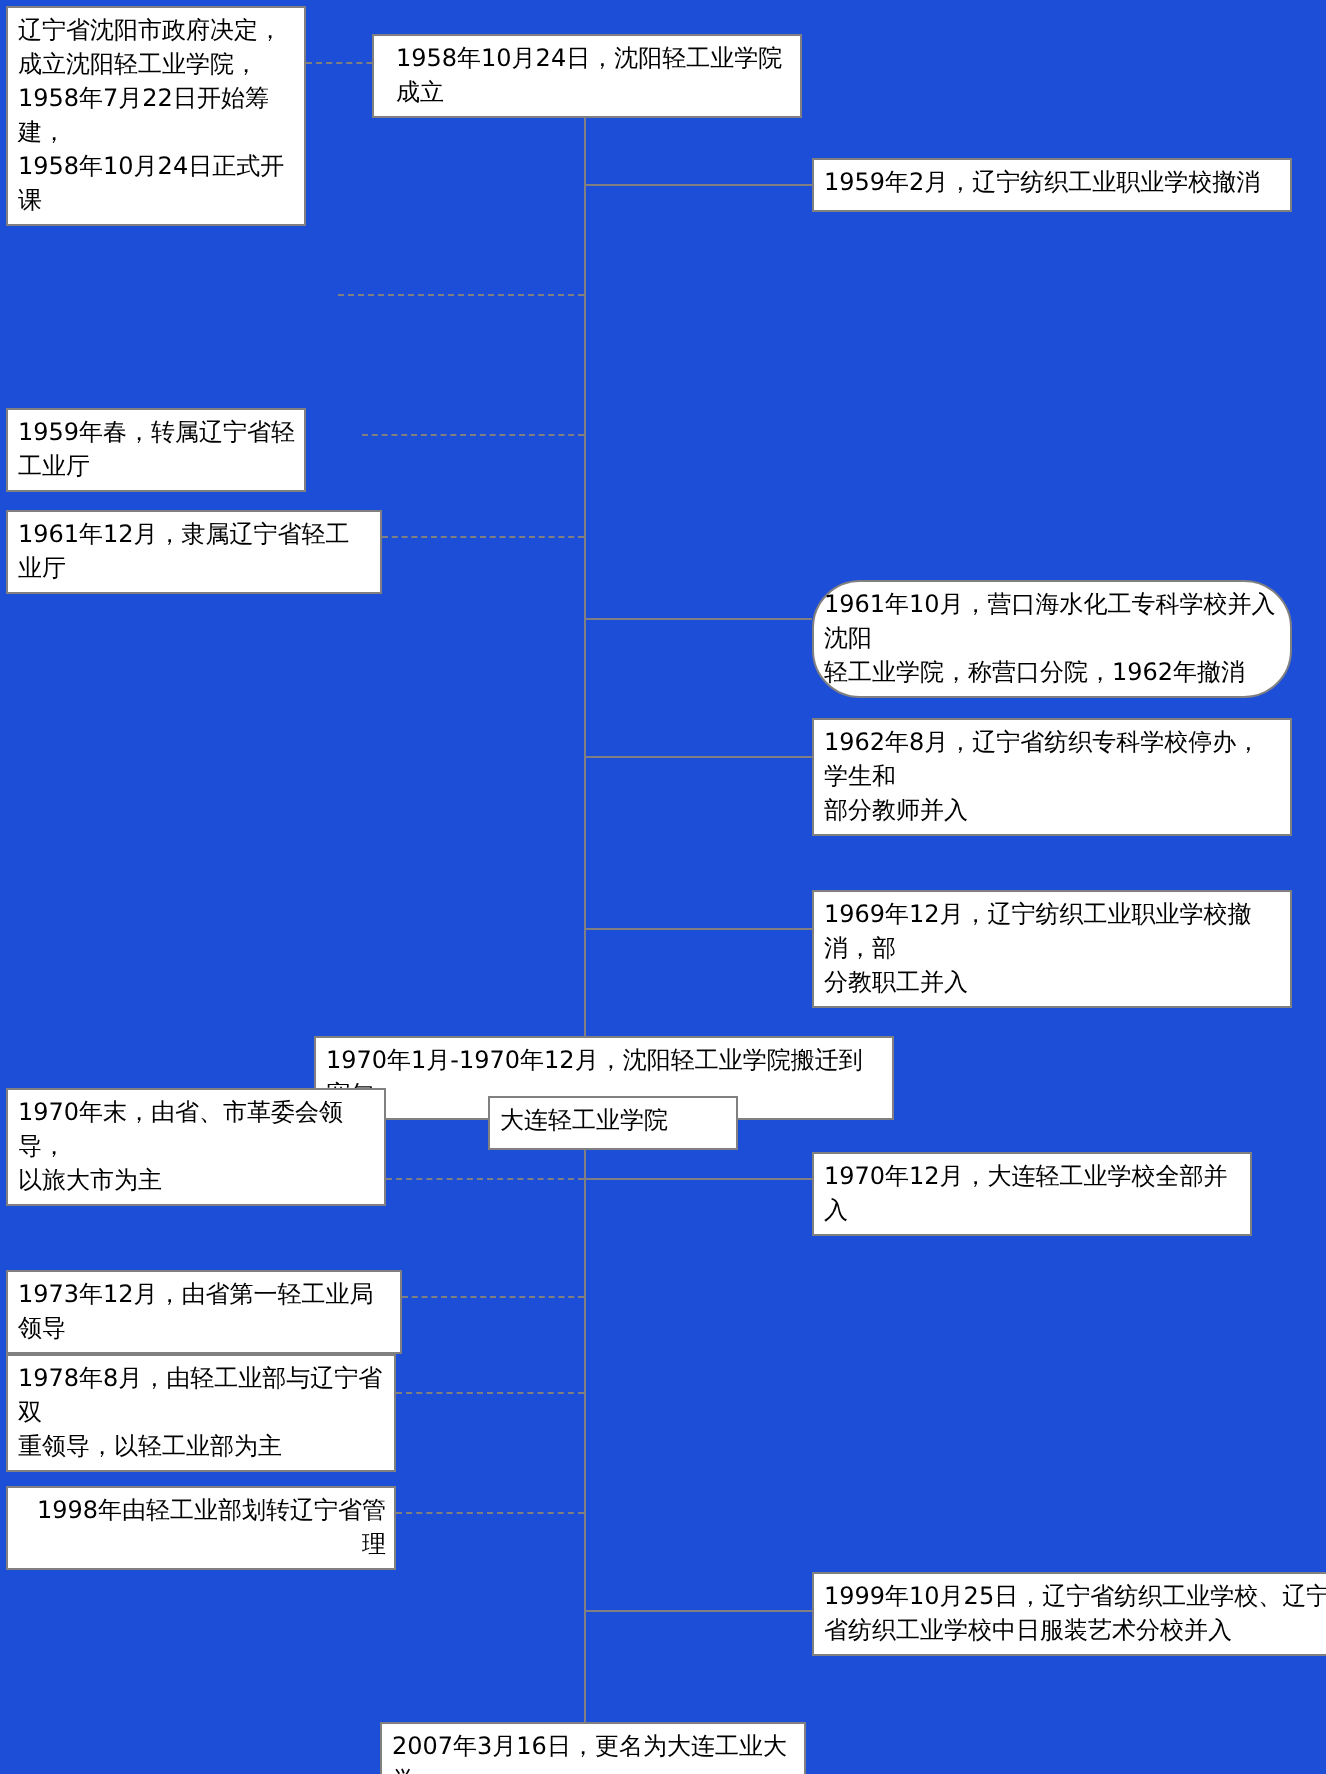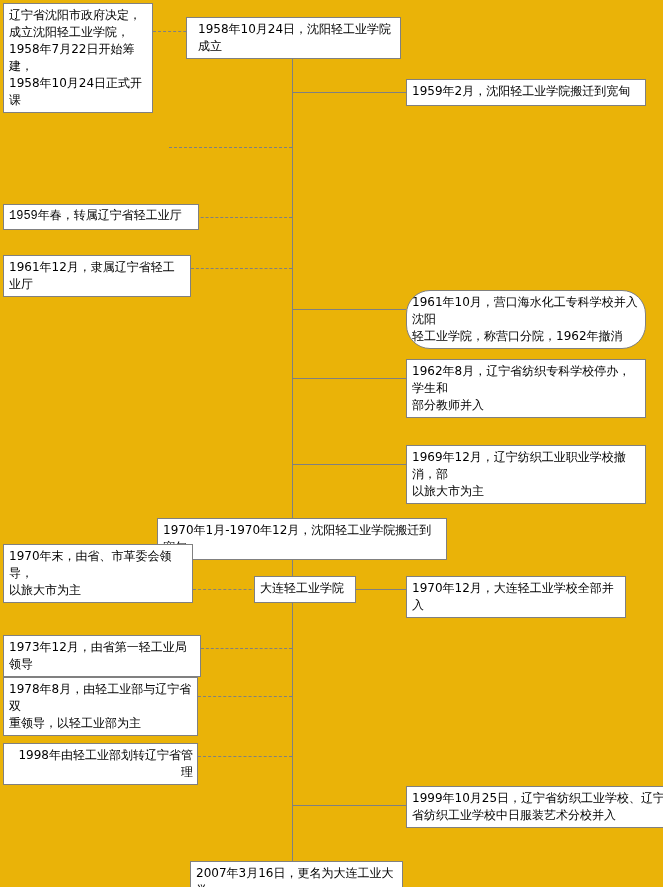--- a/index.html
+++ b/index.html
@@ -7,21 +7,21 @@
     padding: 0;
     background: #ffffff;
   }
   body {
     font-family: "DejaVu Sans", "Liberation Sans", sans-serif;
   }
   #canvas {
     position: relative;
     width: 663px;
     height: 887px;
-    background: #eab308;
+    background: #1d4ed8;
     overflow: hidden;
   }
   .node {
     position: absolute;
     box-sizing: border-box;
     border: 1px solid #808080;
     background: #ffffff;
     color: #000000;
     font-size: 12px;
     line-height: 17px;
@@ -66,33 +66,33 @@
       <div class="conn dashed" style="left: 201px; top: 648px; width: 91px;"></div>
       <div class="conn dashed" style="left: 198px; top: 696px; width: 94px;"></div>
       <div class="conn dashed" style="left: 198px; top: 756px; width: 94px;"></div>
       <div class="conn" style="left: 292px; top: 805px; width: 114px;"></div>
     </div>
 <div class="node" style="left: 3px; top: 3px; width: 150px; min-height: 65px;">辽宁省沈阳市政府决定，
 成立沈阳轻工业学院，
 1958年7月22日开始筹建，
 1958年10月24日正式开课</div>
     <div class="node" style="left: 186px; top: 17px; width: 215px; min-height: 27px; padding-left: 11px;">1958年10月24日，沈阳轻工业学院成立</div>
-    <div class="node" style="left: 406px; top: 79px; width: 240px; min-height: 27px;">1959年2月，沈阳轻工业学院搬迁到宽甸</div>
-    <div class="node" style="left: 3px; top: 204px; width: 196px; min-height: 26px; font-family: Liberation Mono, monospace;">1959年春，转属辽宁省轻工业厅</div>
+    <div class="node" style="left: 406px; top: 79px; width: 240px; min-height: 27px;">1959年2月，辽宁纺织工业职业学校撤消</div>
+    <div class="node" style="left: 3px; top: 204px; width: 150px; min-height: 26px;">1959年春，转属辽宁省轻工业厅</div>
     <div class="node" style="left: 3px; top: 255px; width: 188px; min-height: 26px;">1961年12月，隶属辽宁省轻工业厅</div>
     <div class="node" style="left: 406px; top: 290px; width: 240px; min-height: 38px; border-radius: 24px;">1961年10月，营口海水化工专科学校并入沈阳
 轻工业学院，称营口分院，1962年撤消</div>
     <div class="node" style="left: 406px; top: 359px; width: 240px; min-height: 38px;">1962年8月，辽宁省纺织专科学校停办，学生和
 部分教师并入</div>
     <div class="node" style="left: 406px; top: 445px; width: 240px; min-height: 38px;">1969年12月，辽宁纺织工业职业学校撤消，部
-以旅大市为主</div>
+分教职工并入</div>
     <div class="node" style="left: 157px; top: 518px; width: 290px; min-height: 27px;">1970年1月-1970年12月，沈阳轻工业学院搬迁到宽甸</div>
     <div class="node" style="left: 3px; top: 544px; width: 190px; min-height: 38px;">1970年末，由省、市革委会领导，
 以旅大市为主</div>
-    <div class="node" style="left: 244px; top: 576px; width: 102px; min-height: 27px; margin-left: 10px;">大连轻工业学院</div>
+    <div class="node" style="left: 244px; top: 548px; width: 125px; min-height: 27px;">大连轻工业学院</div>
     <div class="node" style="left: 406px; top: 576px; width: 220px; min-height: 27px;">1970年12月，大连轻工业学校全部并入</div>
     <div class="node" style="left: 3px; top: 635px; width: 198px; min-height: 26px;">1973年12月，由省第一轻工业局领导</div>
     <div class="node" style="left: 3px; top: 677px; width: 195px; min-height: 38px;">1978年8月，由轻工业部与辽宁省双
 重领导，以轻工业部为主</div>
     <div class="node" style="left: 3px; top: 743px; width: 195px; min-height: 26px; text-align: right;">1998年由轻工业部划转辽宁省管理</div>
     <div class="node" style="left: 406px; top: 786px; width: 280px; min-height: 38px;">1999年10月25日，辽宁省纺织工业学校、辽宁
 省纺织工业学校中日服装艺术分校并入</div>
     <div class="node" style="left: 190px; top: 861px; width: 213px; min-height: 26px;">2007年3月16日，更名为大连工业大学</div>
   </div>
 

